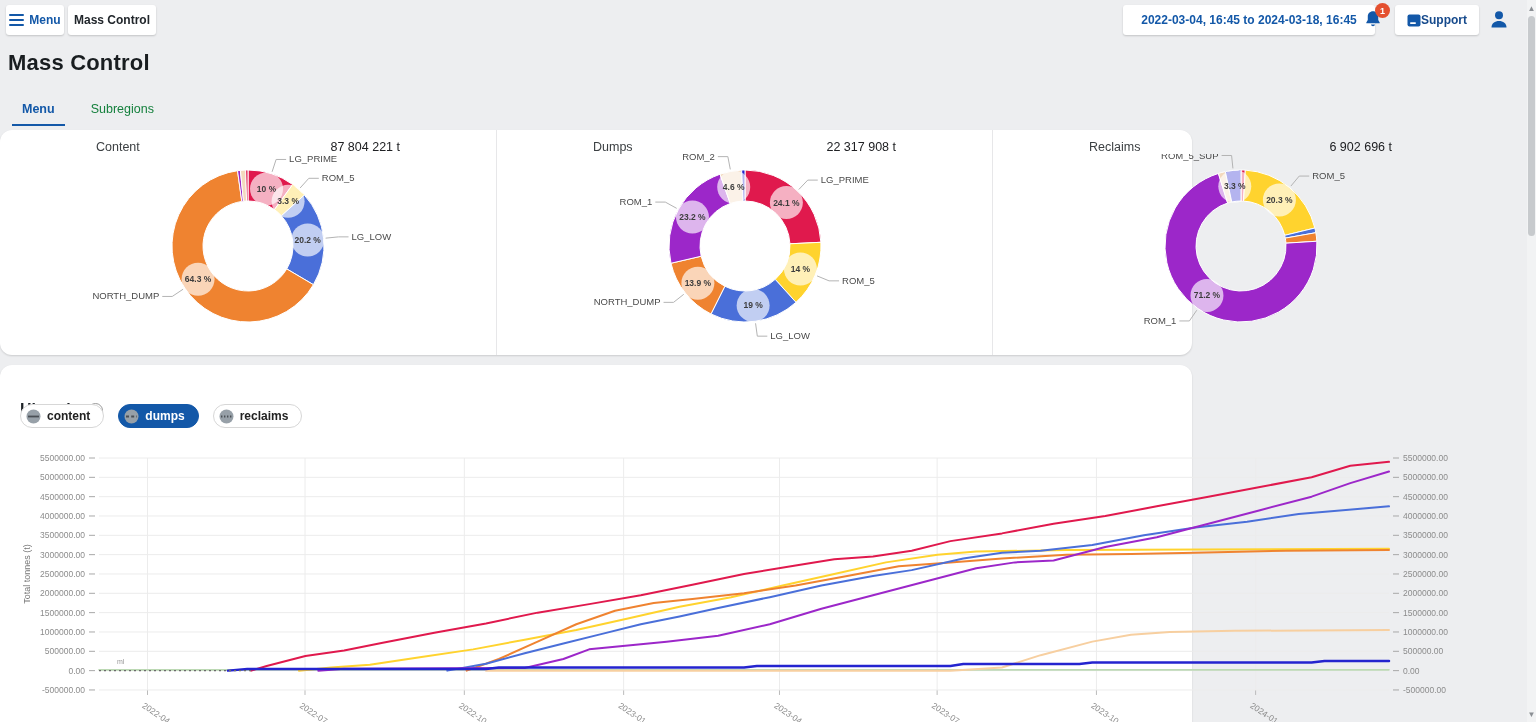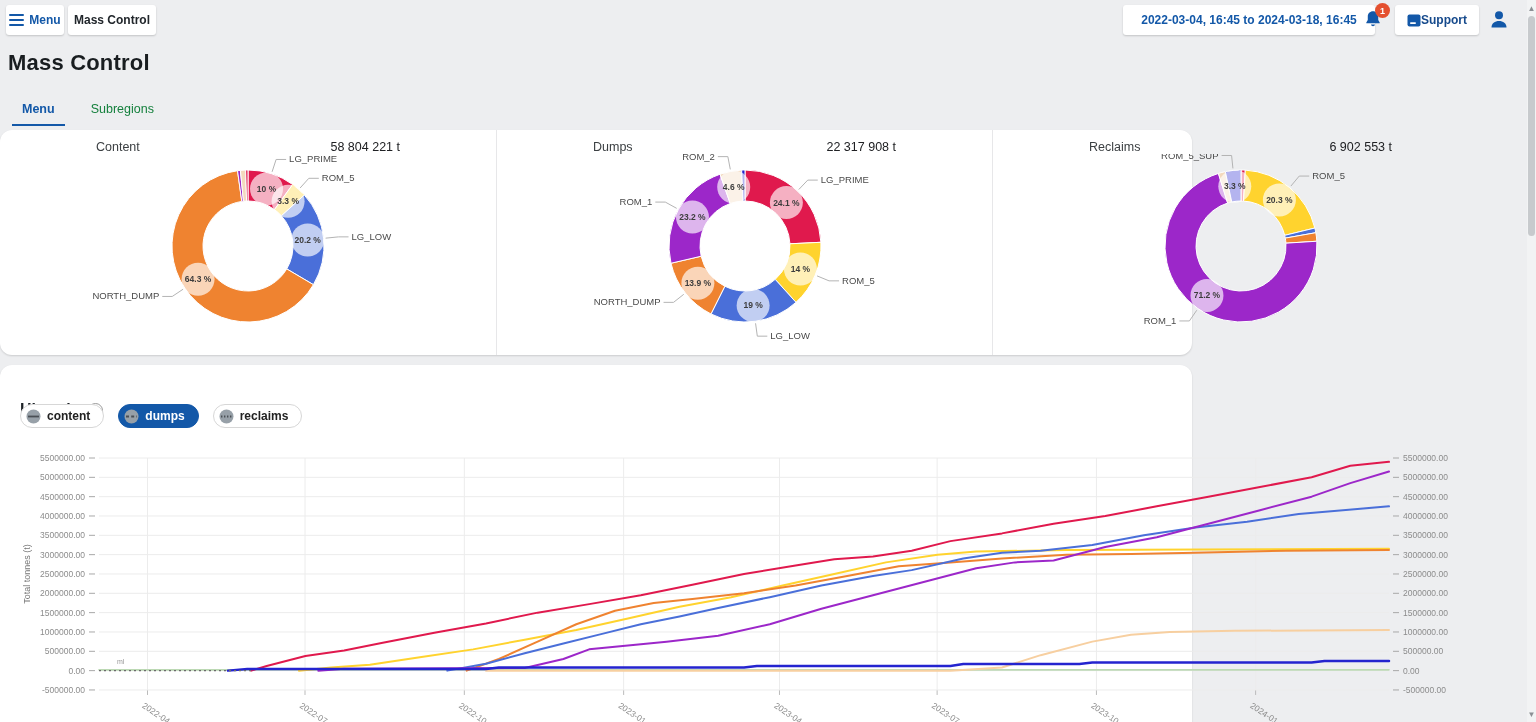--- a/index.html
+++ b/index.html
@@ -111,21 +111,21 @@
 
   <nav class="tabs">
     <button class="tab active">Menu</button>
     <button class="tab">Subregions</button>
   </nav>
 
   <section class="card card-donuts">
     <div class="panel">
       <div class="panel-head">
         <span class="panel-label">Content</span>
-        <span class="panel-value">58 804 221 t</span>
+        <span class="panel-value">87 804 221 t</span>
       </div>
       <svg class="donut-svg" viewBox="0 0 496 191">
           <path d="M248 16 A76 76 0 0 1 292.67167917422796 30.51470842750401 L274.4503363531613 55.59423525312737 A45 45 0 0 0 248 47 Z" fill="#e0194d" stroke="#ffffff" stroke-width="1"></path>
           <path d="M292.67167917422796 30.51470842750401 A76 76 0 0 1 304.37237472814417 41.027896183209286 L281.3783797732433 61.8191490558476 A45 45 0 0 0 274.4503363531613 55.59423525312737 Z" fill="#ffd32e" stroke="#ffffff" stroke-width="1"></path>
           <path d="M304.37237472814417 41.027896183209286 A76 76 0 0 1 313.4163940522997 130.68714759702823 L286.73339121517745 114.9068637087667 A45 45 0 0 0 281.3783797732433 61.8191490558476 Z" fill="#4a6fd9" stroke="#ffffff" stroke-width="1"></path>
           <path d="M313.4163940522997 130.68714759702823 A76 76 0 1 1 237.52793790796753 16.724931647054504 L241.7994369191913 47.429235843650694 A45 45 0 1 0 286.73339121517745 114.9068637087667 Z" fill="#ef8330" stroke="#ffffff" stroke-width="1"></path>
           <path d="M237.52793790796753 16.724931647054504 A76 76 0 0 1 240.37250967130765 16.383722709421193 L243.48372283169533 47.22720423584149 A45 45 0 0 0 241.7994369191913 47.429235843650694 Z" fill="#9c27c9" stroke="#ffffff" stroke-width="1"></path>
           <path d="M240.37250967130765 16.383722709421193 A76 76 0 0 1 245.61278231006224 16.037501412204392 L246.5865158414842 47.02220478354208 A45 45 0 0 0 243.48372283169533 47.22720423584149 Z" fill="#f3d9bd" stroke="#ffffff" stroke-width="1"></path>
           <path d="M245.61278231006224 16.037501412204392 A76 76 0 0 1 248 16 L248 47 A45 45 0 0 0 246.5865158414842 47.02220478354208 Z" fill="#e0194d" stroke="#ffffff" stroke-width="1"></path>
           <circle cx="266.54101966249686" cy="34.93660902229079" r="16.5" fill="rgba(255,255,255,0.66)"></circle>
@@ -181,21 +181,21 @@
           <text x="155.2976533456192" y="51.08490079955514" text-anchor="end" font-size="9.5" fill="#4a4a4a">ROM_1</text>
           <circle cx="236.70130001061693" cy="33.07344080510118" r="16.5" fill="rgba(255,255,255,0.66)"></circle>
           <text x="236.70130001061693" y="36.07344080510118" text-anchor="middle" font-size="8.5" font-weight="700" fill="#3d3d3d">4.6 %</text>
           <path d="M233.31169001380204 15.395473046631523 L230.8636383494357 2.628051887736788 l-10 0" fill="none" stroke="#b4b4b4" stroke-width="1"></path>
           <text x="217.8636383494357" y="5.628051887736788" text-anchor="end" font-size="9.5" fill="#4a4a4a">ROM_2</text>
         </svg>
     </div>
     <div class="panel">
       <div class="panel-head">
         <span class="panel-label">Reclaims</span>
-        <span class="panel-value">6 902 553 t</span>
+        <span class="panel-value">6 902 696 t</span>
       </div>
       <svg class="donut-svg" viewBox="0 0 496 191">
           <path d="M248 16 A76 76 0 0 1 252.29540862063388 16.121482191717902 L250.54333405169112 47.07193024509613 A45 45 0 0 0 248 47 Z" fill="#e0194d" stroke="#ffffff" stroke-width="1"></path>
           <path d="M252.29540862063388 16.121482191717902 A76 76 0 0 1 321.8440117015152 74.02607622619692 L291.72342798116034 81.35754513393239 A45 45 0 0 0 250.54333405169112 47.07193024509613 Z" fill="#ffd32e" stroke="#ffffff" stroke-width="1"></path>
           <path d="M321.8440117015152 74.02607622619692 A76 76 0 0 1 322.82688942421964 78.69824751787903 L292.30539505381427 84.12396234611258 A45 45 0 0 0 291.72342798116034 81.35754513393239 Z" fill="#4a6fd9" stroke="#ffffff" stroke-width="1"></path>
           <path d="M322.82688942421964 78.69824751787903 A76 76 0 0 1 323.85003136054866 87.22792051577217 L292.91120277927223 89.17442662118088 A45 45 0 0 0 292.30539505381427 84.12396234611258 Z" fill="#ef8330" stroke="#ffffff" stroke-width="1"></path>
           <path d="M323.85003136054866 87.22792051577217 A76 76 0 1 1 225.42483980014535 19.430294599255134 L234.63312882903344 49.031095486401064 A45 45 0 1 0 292.91120277927223 89.17442662118088 Z" fill="#9c27c9" stroke="#ffffff" stroke-width="1"></path>
           <path d="M225.42483980014535 19.430294599255134 A76 76 0 0 1 232.35444173348904 17.62785127126412 L238.73618260535534 47.96385930535375 A45 45 0 0 0 234.63312882903344 49.031095486401064 Z" fill="#f3d9bd" stroke="#ffffff" stroke-width="1"></path>
           <path d="M232.35444173348904 17.62785127126412 A76 76 0 0 1 248 16 L248 47 A45 45 0 0 0 238.73618260535534 47.96385930535375 Z" fill="#2424cf" stroke="#ffffff" stroke-width="1"></path>
           <circle cx="286.3904887370707" cy="45.889584966855395" r="16.5" fill="rgba(255,255,255,0.66)"></circle>

